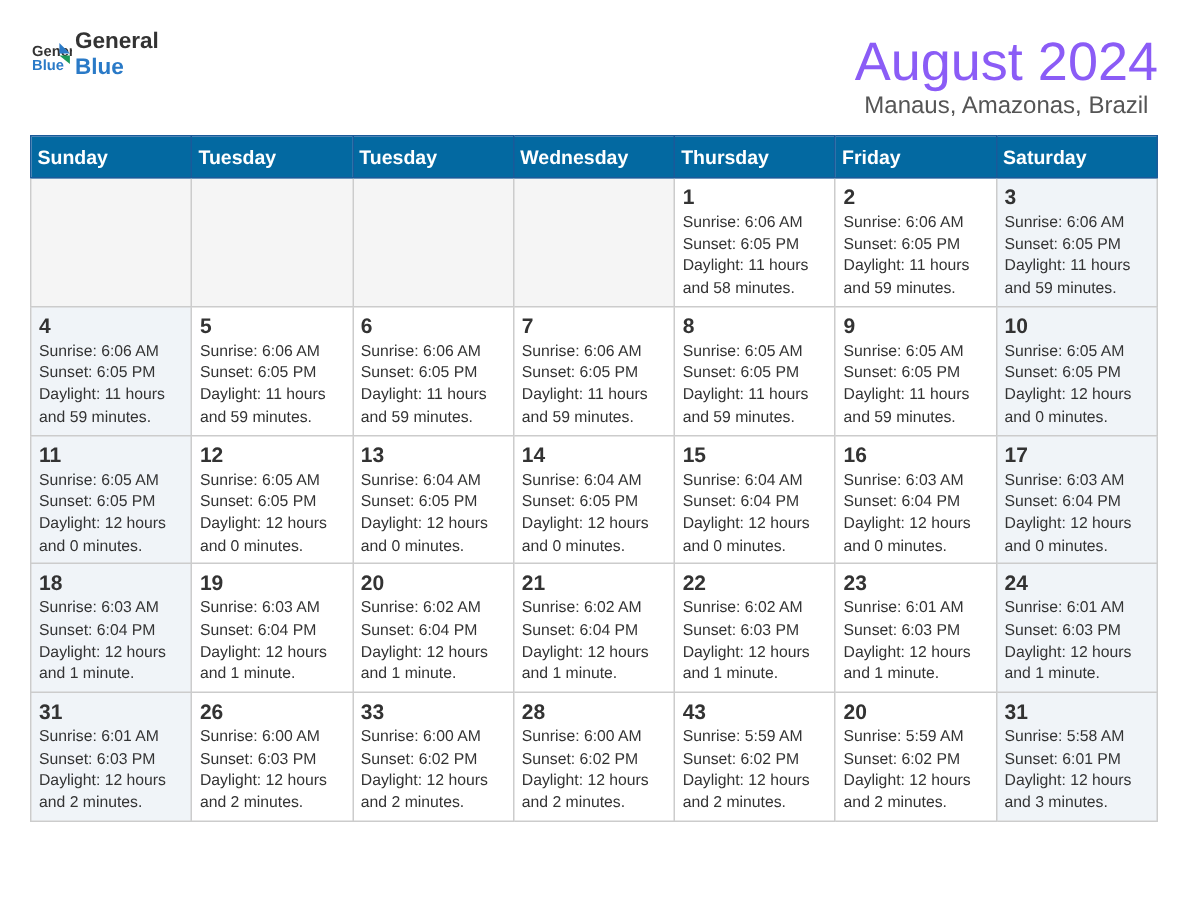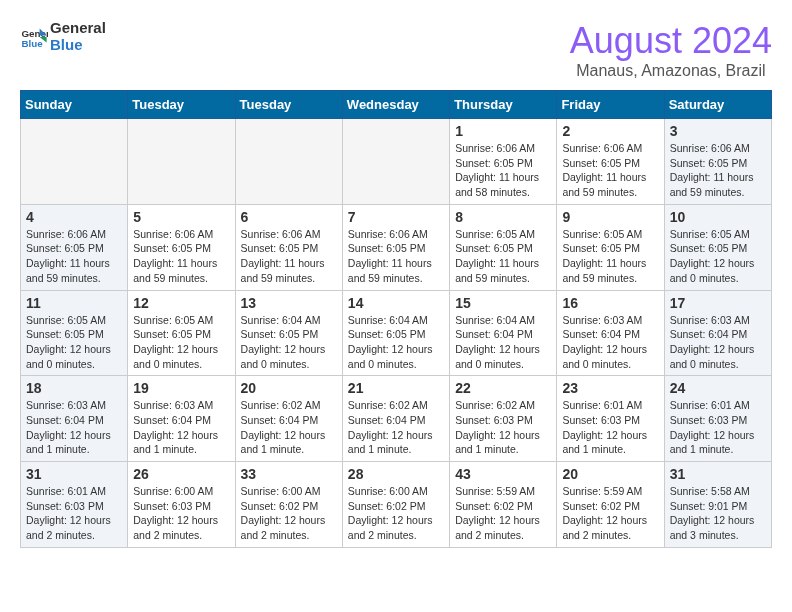--- a/index.html
+++ b/index.html
@@ -336,19 +336,19 @@
         <td>
           <span class="day-num">20</span>
           <div class="day-info" style="white-space: pre-line;">Sunrise: 5:59 AM
 Sunset: 6:02 PM
 Daylight: 12 hours
 and 2 minutes.</div>
         </td>
         <td class="weekend">
           <span class="day-num">31</span>
           <div class="day-info" style="white-space: pre-line;">Sunrise: 5:58 AM
-Sunset: 9:01 PM
+Sunset: 6:01 PM
 Daylight: 12 hours
 and 3 minutes.</div>
         </td>
       </tr>
     </tbody>
 </table>
 
 </body></html>

